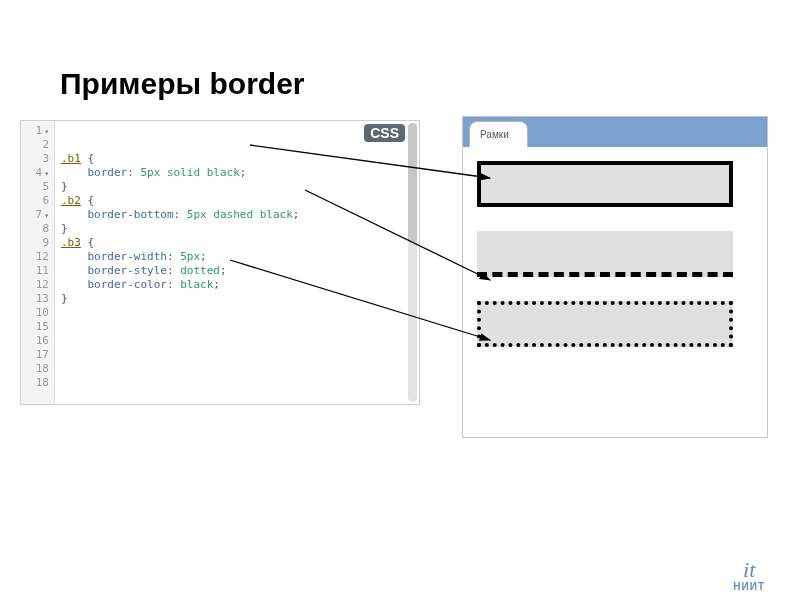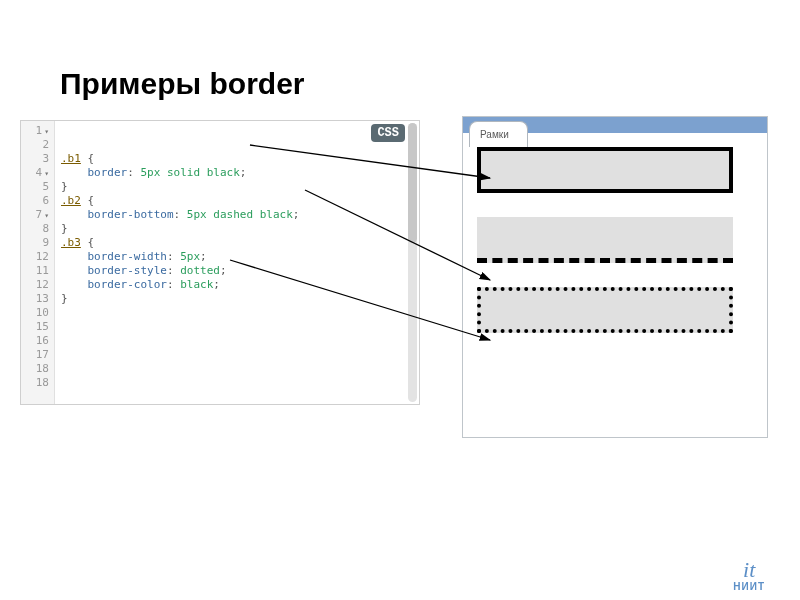--- a/index.html
+++ b/index.html
@@ -79,39 +79,39 @@
     left: 0; right: 0; top: 0;
     height: 120px;
     background: #c7c7c7;
     border-radius: 5px;
   }
   .badge {
     position: absolute;
     top: 3px; right: 14px;
     background: #5a6a72;
     color: #fff;
-    font-size: 12px;
+    font-size: 14px;
     font-weight: bold;
     padding: 2px 6px;
     border-radius: 4px;
-    font-family: Liberation Mono, monospace;
+    font-family: Liberation Sans, sans-serif;
   }
 
   
   .preview-panel {
     position: absolute;
     top: 116px;
     left: 462px;
     width: 306px;
     height: 322px;
     border: 1px solid #bfc5ca;
     background: #fff;
   }
   .tabbar {
-    height: 16px;
+    height: 30px;
     background: #7ca1cf;
     position: relative;
     text-align: center;
   }
   .tab {
     position: absolute;
     top: 4px; left: 6px;
     height: 26px;
     background: #fff;
     border-top: 1px solid #b0b7be;

